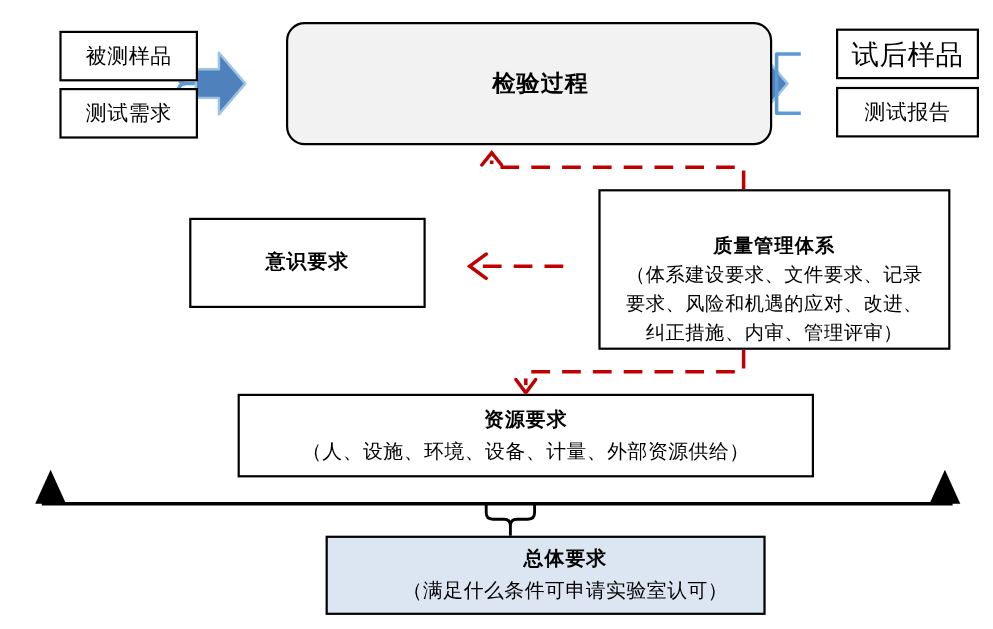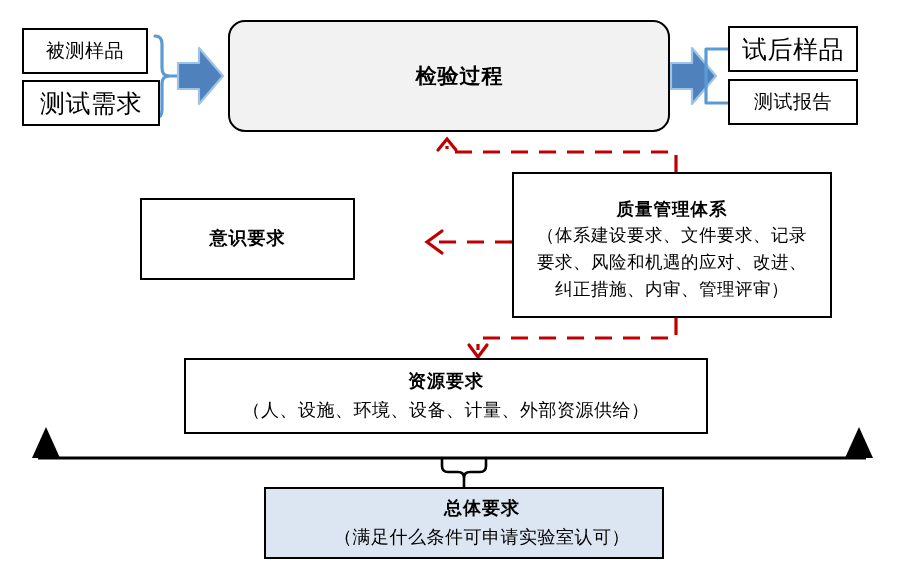--- a/index.html
+++ b/index.html
@@ -16,37 +16,38 @@
   }
   .node{
     position:absolute;
     box-sizing:border-box;
     display:flex;
     flex-direction:column;
     align-items:center;
     justify-content:center;
     text-align:center;
     color:#000000;
+    margin-left:32px;
   }
   .box{
     border:2px solid #000000;
     background:#ffffff;
   }
   .t-bold{
     font-weight:bold;
     letter-spacing:1px;
   }
   .t-reg{
     font-weight:normal;
     letter-spacing:0.5px;
   }
 
   
   #box-sample{ left:22px;  top:28px;  width:126px; height:46px; font-size:19px; }
-  #box-need  { left:22px;  top:80px;  width:138px; height:46px; font-size:25px; }
+  #box-need  { left:22px;  top:80px;  width:126px; height:46px; font-size:19px; }
 
   
   #box-post-sample{ left:728px; top:26px; width:130px; height:46px; font-size:25px; }
   #box-report     { left:728px; top:79px; width:130px; height:46px; font-size:19px; }
 
   
   #box-process{
     left:228px; top:20px; width:442px; height:112px;
     border:2.5px solid #000000;
     border-radius:17px;
@@ -60,21 +61,21 @@
     left:140px; top:198px; width:215px; height:82px;
     font-size:18px;
     line-height:1.55;
   }
 
   
   #box-qms{
     left:512px; top:172px; width:320px; height:146px;
     font-size:17.5px;
     line-height:1.52;
-    justify-content:center;
+    justify-content:flex-end;
     padding-top:8px;
   }
   #box-qms .ln{display:block;white-space:nowrap;}
 
   
   #box-res{
     left:184px; top:358px; width:524px; height:76px;
     font-size:18px;
     line-height:1.6;
   }

